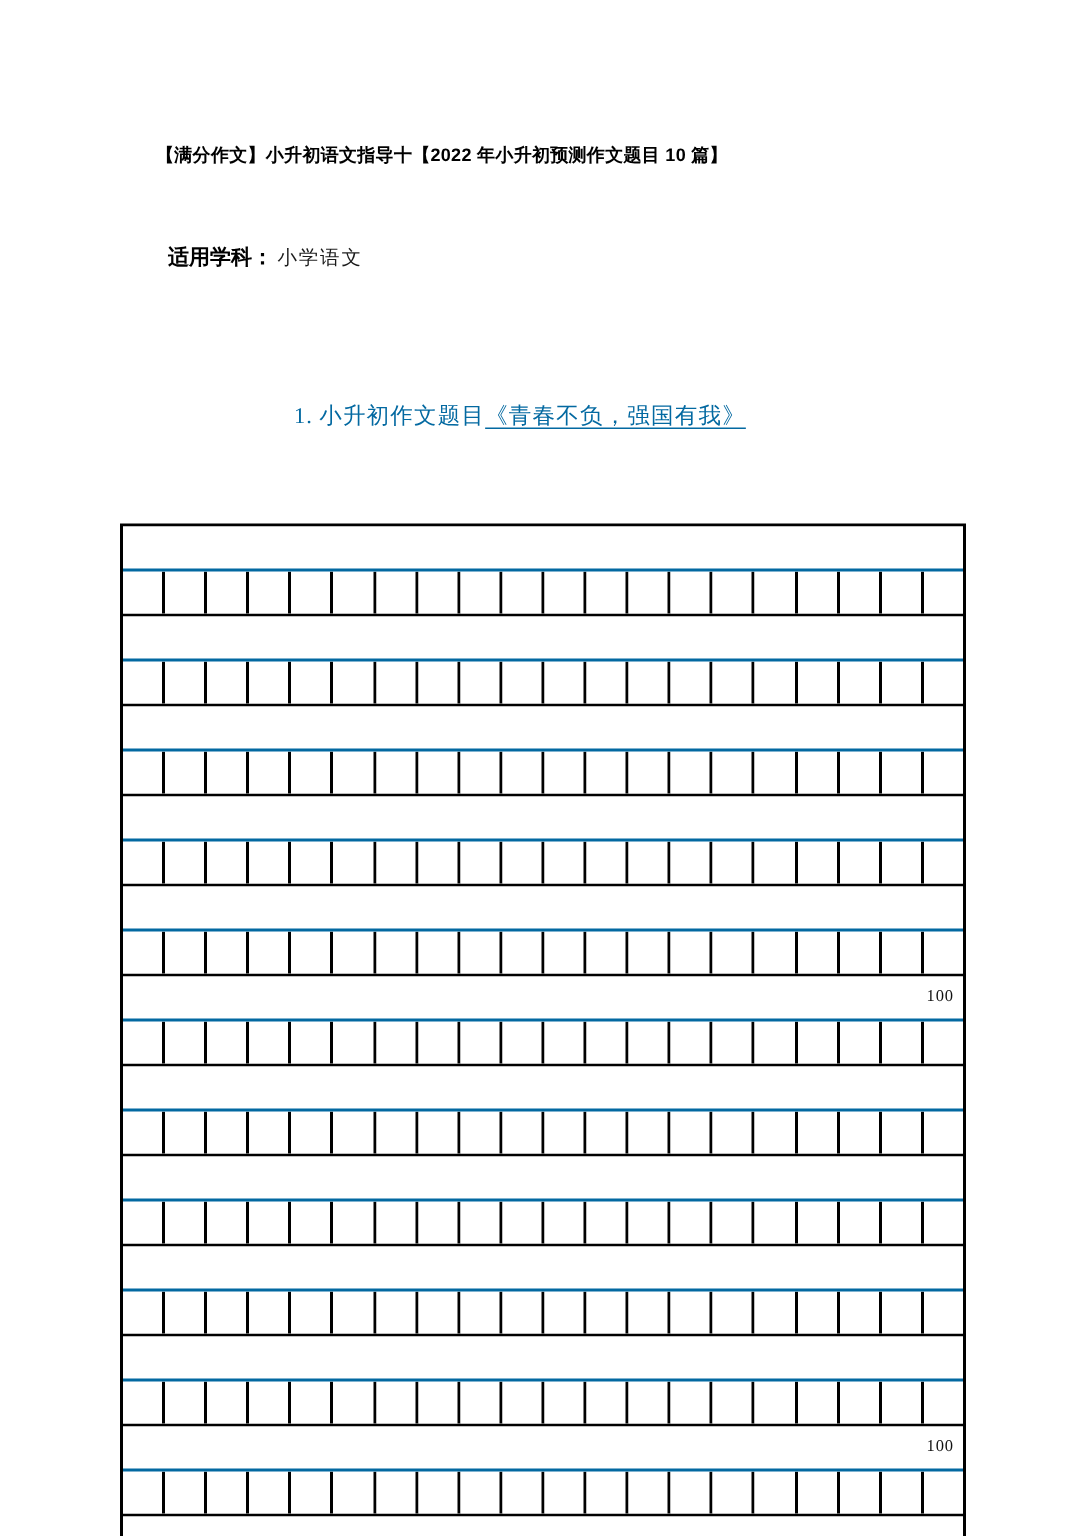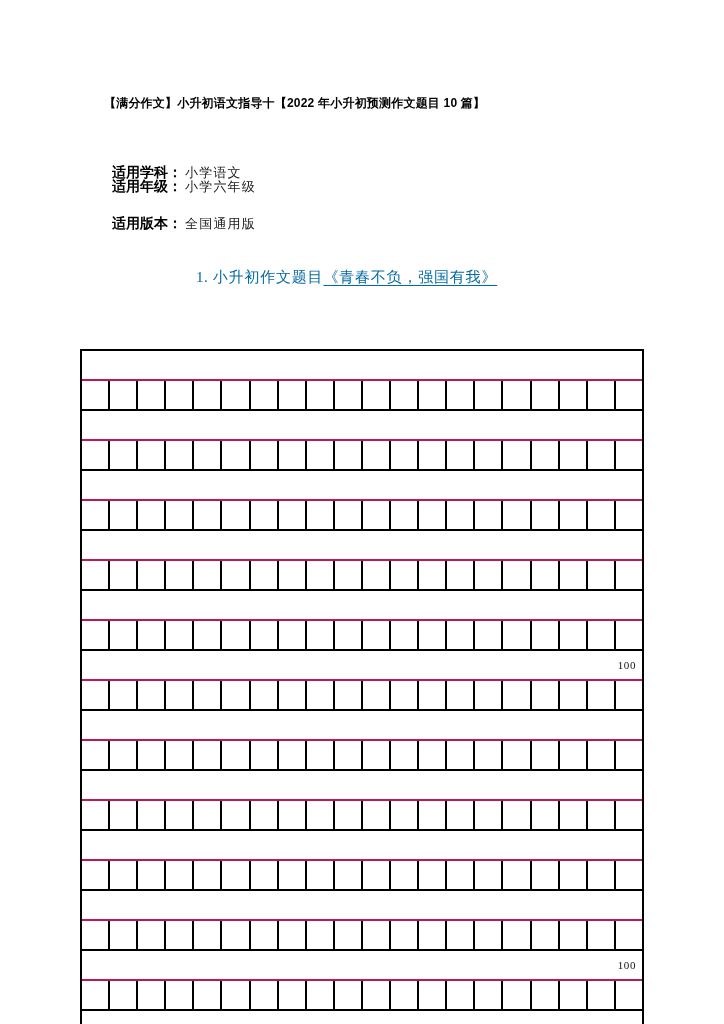--- a/index.html
+++ b/index.html
@@ -95,21 +95,21 @@
     width: 560px;
     border: 2px solid #000000;
     box-sizing: content-box;
     background: #ffffff;
   }
 
   .grid-gap {
     position: relative;
     height: 30px;
     box-sizing: border-box;
-    border-bottom: 2px solid #be185d;
+    border-bottom: 2px solid #0369a1;
     background: #ffffff;
   }
   .grid-gap.last {
     border-bottom: none;
   }
 
   .gap-marker {
     position: absolute;
     right: 6px;
     top: 50%;
@@ -143,27 +143,21 @@
 <body>
 
 <div class="page">
 
   <div class="doc-title">【满分作文】小升初语文指导十【2022 年小升初预测作文题目 10 篇】</div>
 
   <div class="meta-row meta-row-1">
     <span class="meta-label">适用学科：</span><span class="meta-value">小学语文</span>
   </div>
 
-  <div class="meta-row meta-row-2">
-    <span class="meta-label">适用年级：</span><span class="meta-value">小学六年级</span>
-  </div>
-
-  <div class="meta-row meta-row-3">
-    <span class="meta-label">适用版本：</span><span class="meta-value">全国通用版</span>
-  </div>
+
 
   <div class="prompt-line">
     <span class="prompt-index">1.</span>
     <span class="prompt-text">小升初作文题目</span><span class="prompt-title">《青春不负，强国有我》</span>
   </div>
 
   <div class="grid-wrap" id="manuscript-grid">
       <div class="grid-gap"></div>
       <div class="grid-cells">
         <div class="grid-cell"></div>

